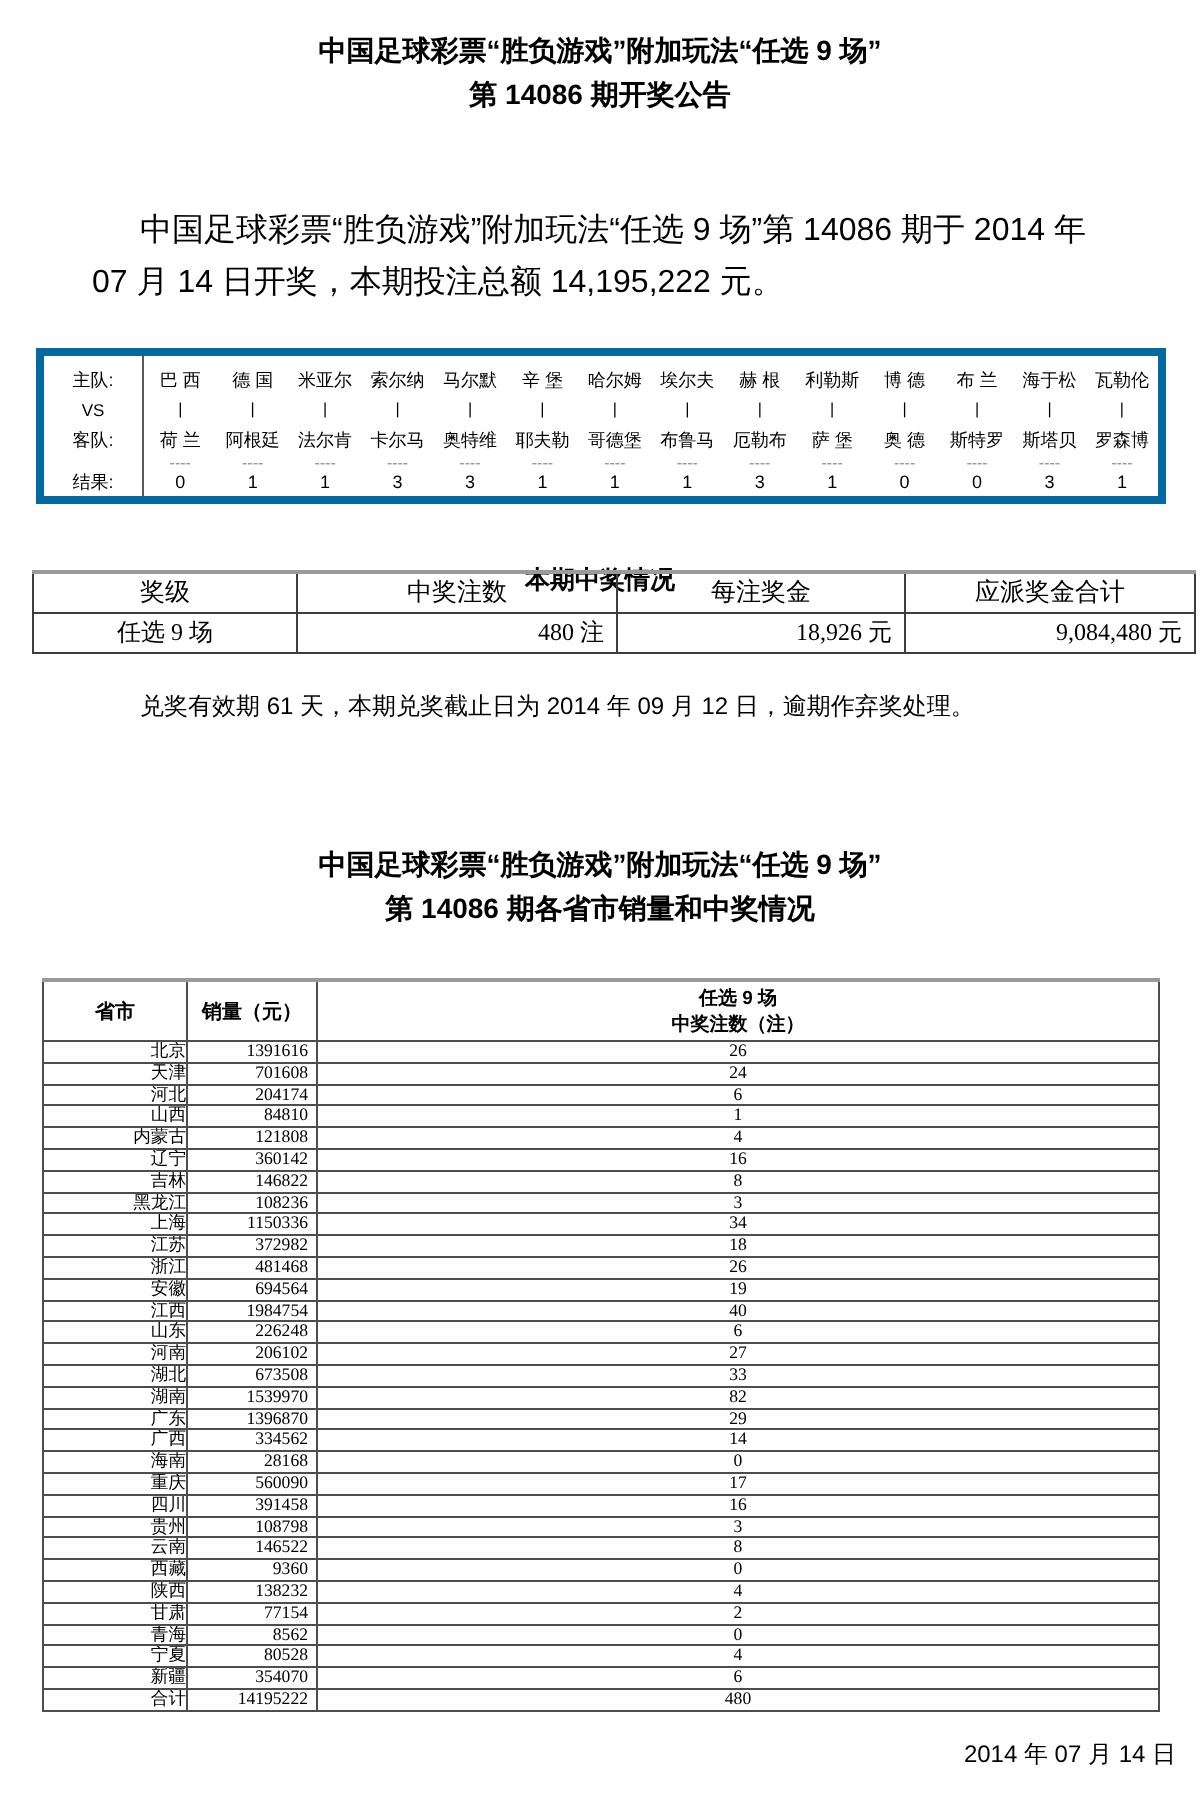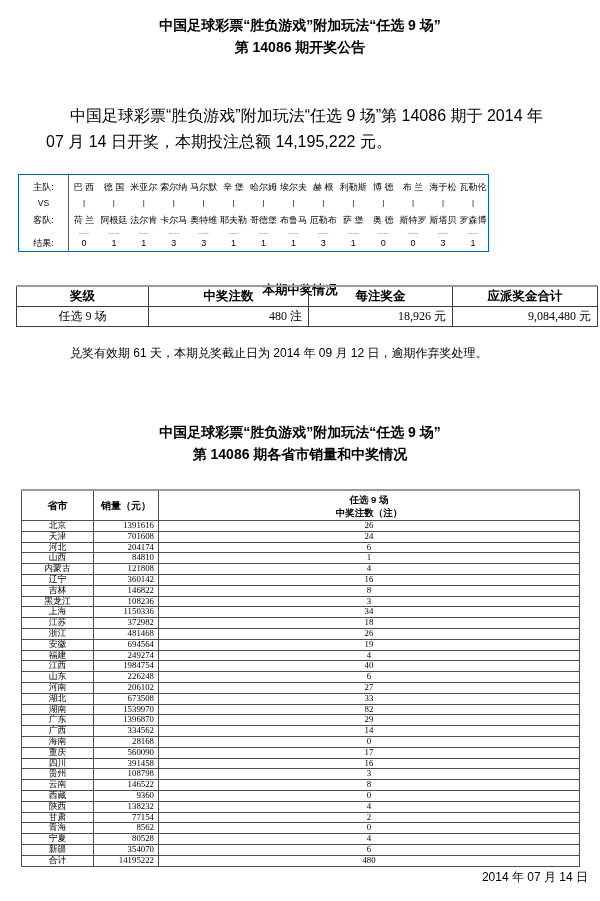--- a/index.html
+++ b/index.html
@@ -11,56 +11,56 @@
   .doc-title{position:absolute;top:14px;left:0;right:0;text-align:center;
     font-size:14px;font-weight:bold;line-height:22px;}
   .sec2-title{position:absolute;top:421px;left:0;right:0;text-align:center;
     font-size:14px;font-weight:bold;line-height:22px;}
   
   .intro{position:absolute;top:103px;left:46px;width:518px;margin:0;
     font-size:16px;line-height:26px;text-indent:24px;}
   .redeem{position:absolute;top:345px;left:70px;margin:0;font-size:12px;line-height:16px;}
   .doc-date{position:absolute;top:869px;right:12px;font-size:12px;}
   
-  .match-table{position:absolute;top:174px;left:18px;width:471px;height:78px;
-    border:1px solid #0369a1;box-sizing:border-box;display:flex;overflow:hidden;}
+  .match-table{position:absolute;top:174px;left:18px;width:565px;height:78px;
+    border:4px solid #0369a1;box-sizing:border-box;display:flex;overflow:hidden;}
   .mt-labels{width:50px;border-right:1px solid #595959;box-sizing:border-box;
     display:flex;flex-direction:column;align-items:center;padding-top:5px;flex:none;}
   .mt-columns{flex:1;display:flex;padding-top:5px;}
   .mt-col{flex:1;display:flex;flex-direction:column;align-items:center;min-width:0;}
   .mt-lab{height:17px;line-height:15px;font-size:9px;}
   .mt-lab.vs{height:17px;font-size:8.5px;}
   .mt-lab.gap{height:8px;}
   .mt-lab.res{height:15px;line-height:13px;font-size:9px;}
   .mt-team{height:17px;line-height:15px;font-size:9px;white-space:nowrap;}
   .mt-vs{height:17px;line-height:14px;font-size:8px;}
   .mt-dash{height:8px;line-height:7px;font-size:8px;color:#8c8c8c;letter-spacing:0;}
   .mt-res{height:15px;line-height:13px;font-size:9px;}
   
   .prize-title{position:absolute;top:282px;left:0;right:0;text-align:center;
     font-size:12.5px;font-weight:bold;}
   .prize-table{position:absolute;top:285px;left:16px;width:581px;
     border-collapse:collapse;table-layout:fixed;
     border:1px solid #3d3d3d;border-top:2px solid #9a9a9a;}
   .prize-table th,.prize-table td{border:1px solid #3d3d3d;padding:0;overflow:hidden;}
-  .prize-table th{height:19px;font-size:12.5px;font-weight:bold;text-align:center;}
+  .prize-table th{height:19px;font-size:12.5px;font-weight:normal;text-align:center;}
   .prize-table td{height:19px;font-size:12px;font-family:"Liberation Serif",serif;}
   .prize-table td.c{text-align:center;}
   .prize-table td.r{text-align:right;padding-right:6px;}
   col.pzc1{width:132px}col.pzc2{width:160px}col.pzc3{width:144px}col.pzc4{width:145px}
   
   .prov-table{position:absolute;top:489px;left:21px;width:558px;
     border-collapse:collapse;table-layout:fixed;
     border:1px solid #3d3d3d;border-top:2px solid #9a9a9a;}
   .prov-table th,.prov-table td{border:1px solid #4d4d4d;padding:0;overflow:hidden;}
   .prov-table th{height:29px;font-size:10px;font-weight:bold;text-align:center;vertical-align:middle;}
   .prov-table th .h2l{line-height:13px;font-size:9.5px;}
   .prov-table td{height:9.8px;font-size:8.8px;line-height:9.6px;
     font-family:"Liberation Serif",serif;vertical-align:middle;}
-  td.pc{text-align:center;}
+  td.pc{text-align:right;}
   td.ps{text-align:right;padding-right:4px;margin-top:37px;}
   td.pn{text-align:center;}
   col.pvc1{width:72px}col.pvc2{width:65px}col.pvc3{width:421px}
 </style>
 </head>
 <body>
 
 <div class="page">
 
   <div class="doc-title">
@@ -285,25 +285,20 @@
           <td class="pc">浙江</td>
           <td class="ps">481468</td>
           <td class="pn">26</td>
         </tr>
         <tr class="prov-row">
           <td class="pc">安徽</td>
           <td class="ps">694564</td>
           <td class="pn">19</td>
         </tr>
         <tr class="prov-row">
-          <td class="pc">福建</td>
-          <td class="ps">249274</td>
-          <td class="pn">4</td>
-        </tr>
-        <tr class="prov-row">
           <td class="pc">江西</td>
           <td class="ps">1984754</td>
           <td class="pn">40</td>
         </tr>
         <tr class="prov-row">
           <td class="pc">山东</td>
           <td class="ps">226248</td>
           <td class="pn">6</td>
         </tr>
         <tr class="prov-row">

